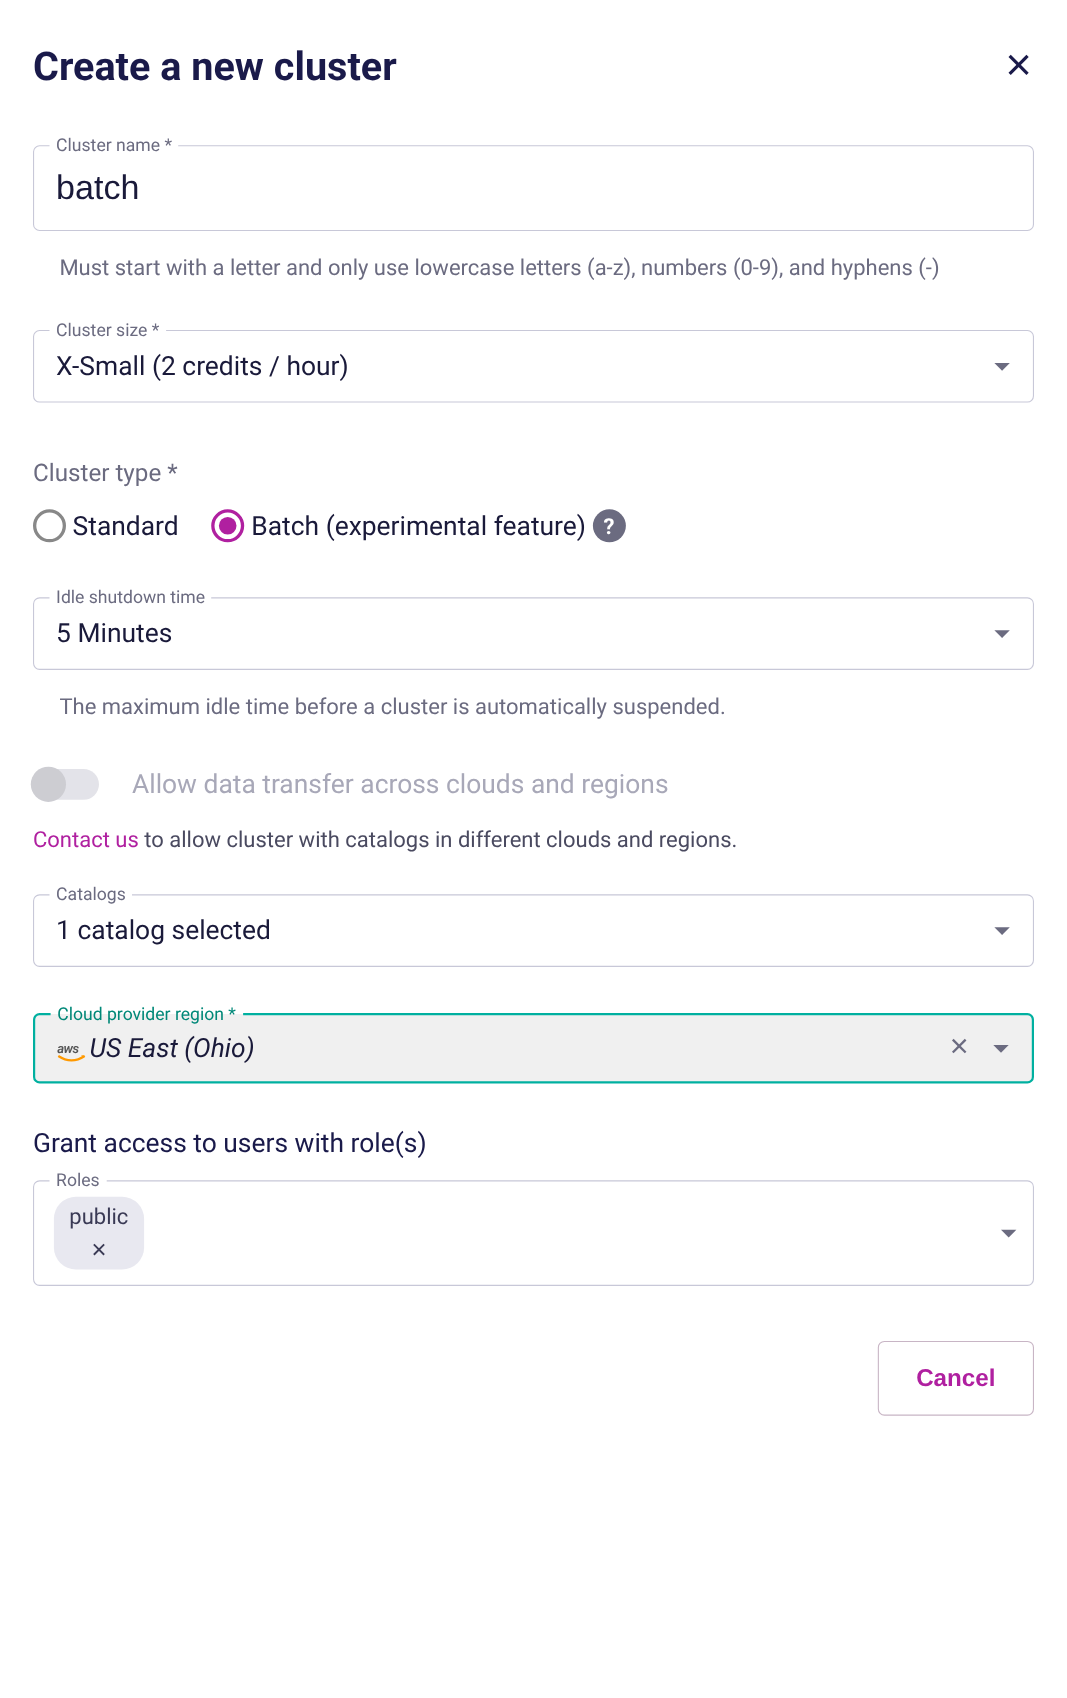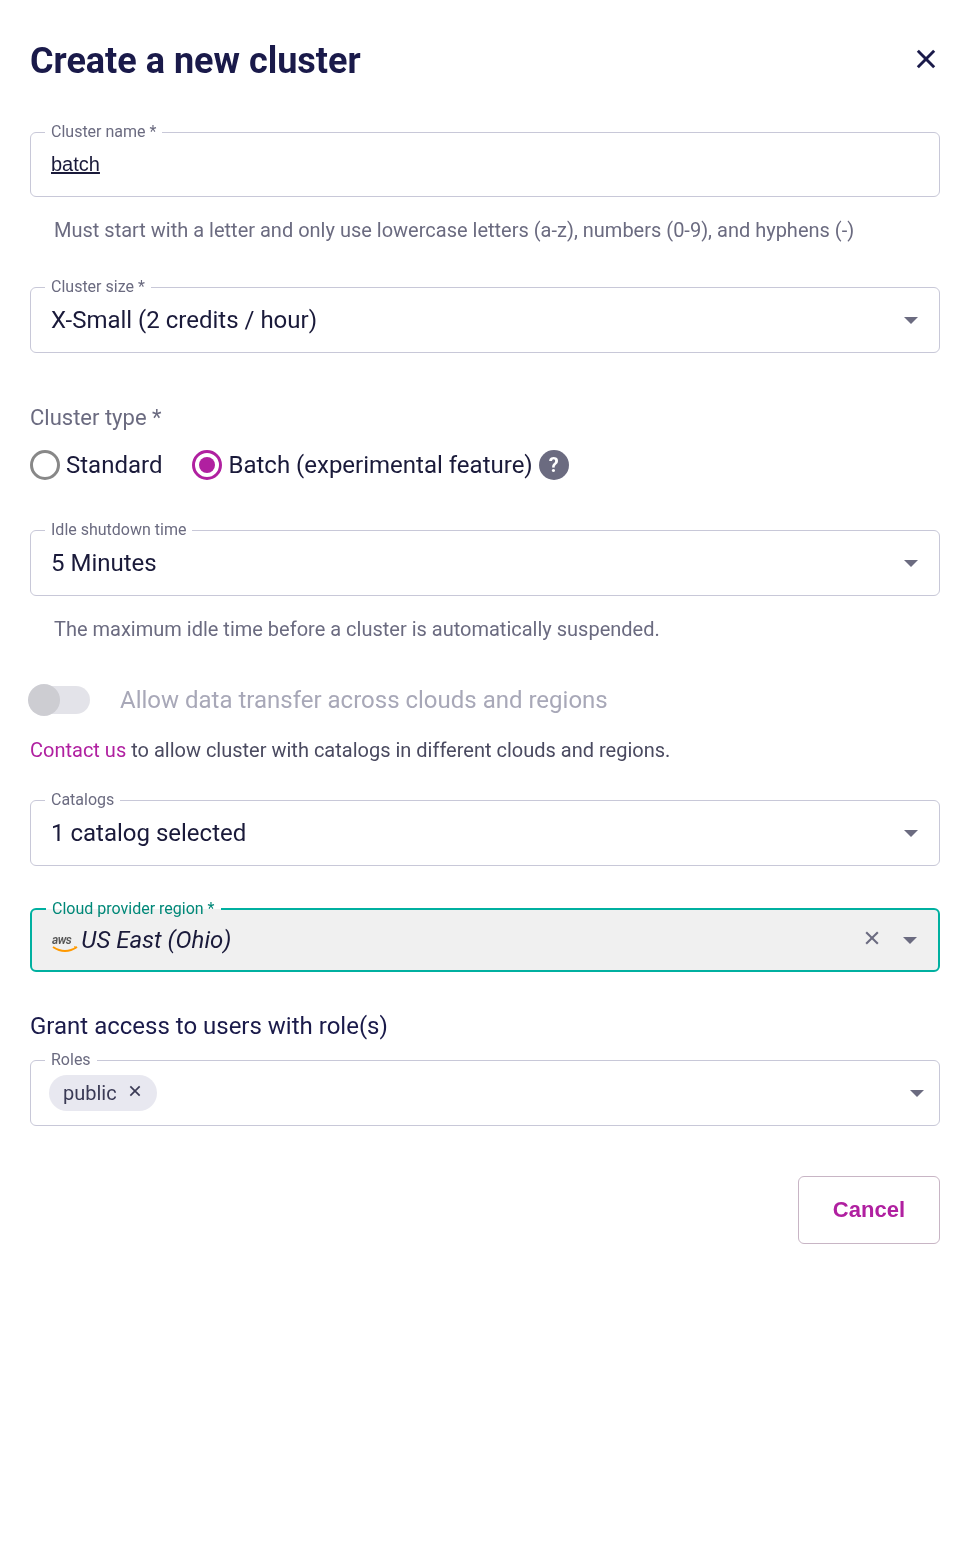--- a/index.html
+++ b/index.html
@@ -46,25 +46,24 @@
     }
     .field-wrapper.focused .floating-label {
       color: #008878;
       background: linear-gradient(#fff 50%, #f0f0f0 50%);
     }
     .text-input {
       width: 100%;
       border: none;
       outline: none;
       padding: 20px 20px;
-      font-size: 20px;
+      font-size: 31px;
       color: #1a1a3a;
       background: transparent;
       border-radius: 6px;
-      text-decoration: underline;
     }
     .helper-text {
       font-size: 20px;
       color: #6b6b80;
       margin: 16px 24px 40px;
       line-height: 1.7;
     }
     .select-row {
       display: flex;
       align-items: center;
@@ -214,20 +213,21 @@
       margin-bottom: 20px;
     }
     .chip {
       display: inline-flex;
       align-items: center;
       gap: 10px;
       background: #e8e8f0;
       border-radius: 20px;
       padding: 6px 14px;
       margin: 4px;
+      flex-direction: column;
     }
     .chip-label {
       font-size: 20px;
       color: #3a3a55;
     }
     .chip-x {
       color: #3a3a55;
       cursor: pointer;
     }
     .roles-row {

